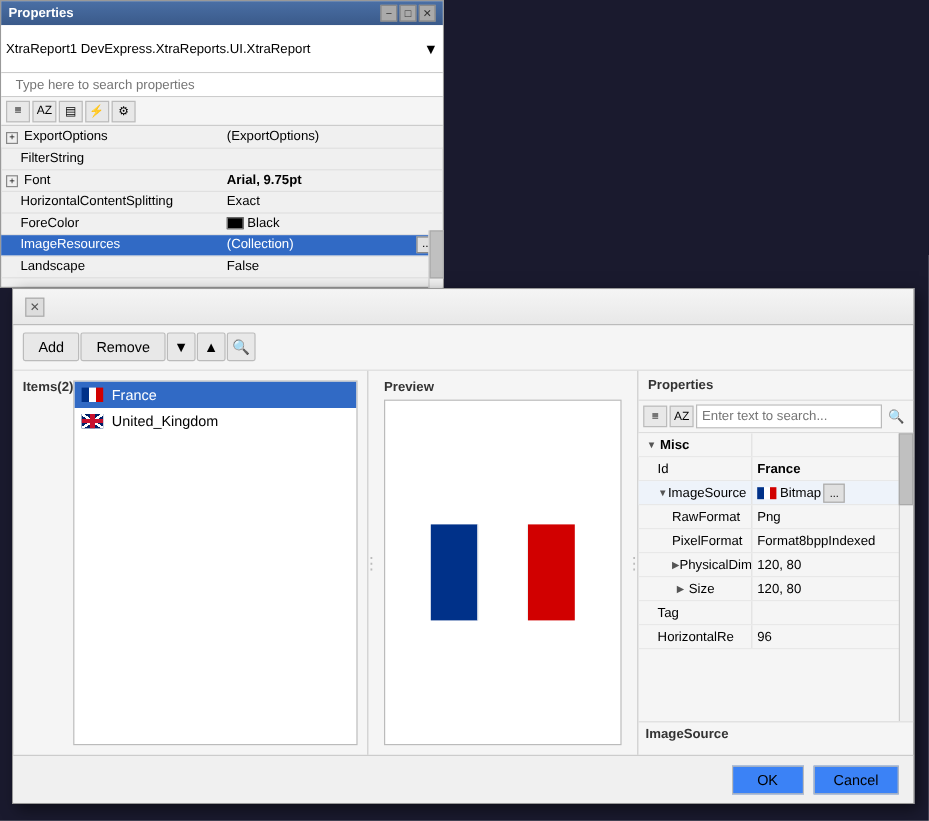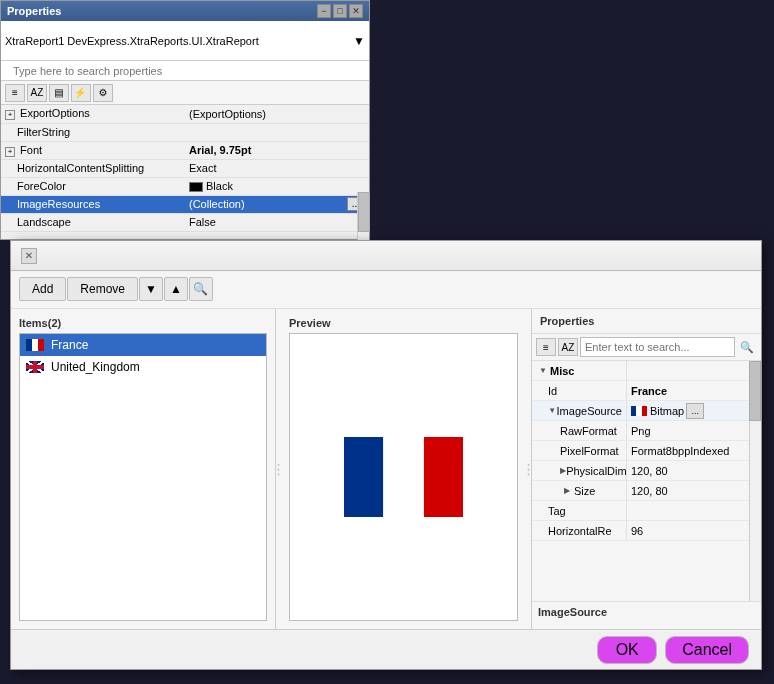--- a/index.html
+++ b/index.html
@@ -204,25 +204,25 @@
       border-radius: 2px;
     }
 
     .dialog-body {
       display: flex;
       height: calc(100% - 38px - 30px - 40px);
     }
 
     
     .items-panel {
-      width: 265px;
+      width: 296px;
       border-right: 1px solid #ccc;
       padding: 8px;
       display: flex;
-      flex-direction: column;
+      flex-direction: row;
     }
     .items-label {
       font-size: 11px;
       font-weight: bold;
       margin-bottom: 4px;
       color: #333;
     }
     .items-list {
       flex: 1;
       background: #fff;
@@ -444,24 +444,24 @@
       border-top: 1px solid #ccc;
       display: flex;
       align-items: center;
       justify-content: flex-end;
       gap: 8px;
       padding: 0 12px;
       background: #f0f0f0;
     }
     .footer-btn {
       padding: 4px 16px;
-      background: #d946ef;
+      background: #3b82f6;
       border: 1px solid #bbb;
-      border-radius: 10px;
-      font-size: 16px;
+      border-radius: 0;
+      font-size: 12px;
       cursor: pointer;
       min-width: 60px;
     }
 
     
     .resize-handle-v {
       width: 5px;
       background: transparent;
       cursor: col-resize;
       position: relative;

